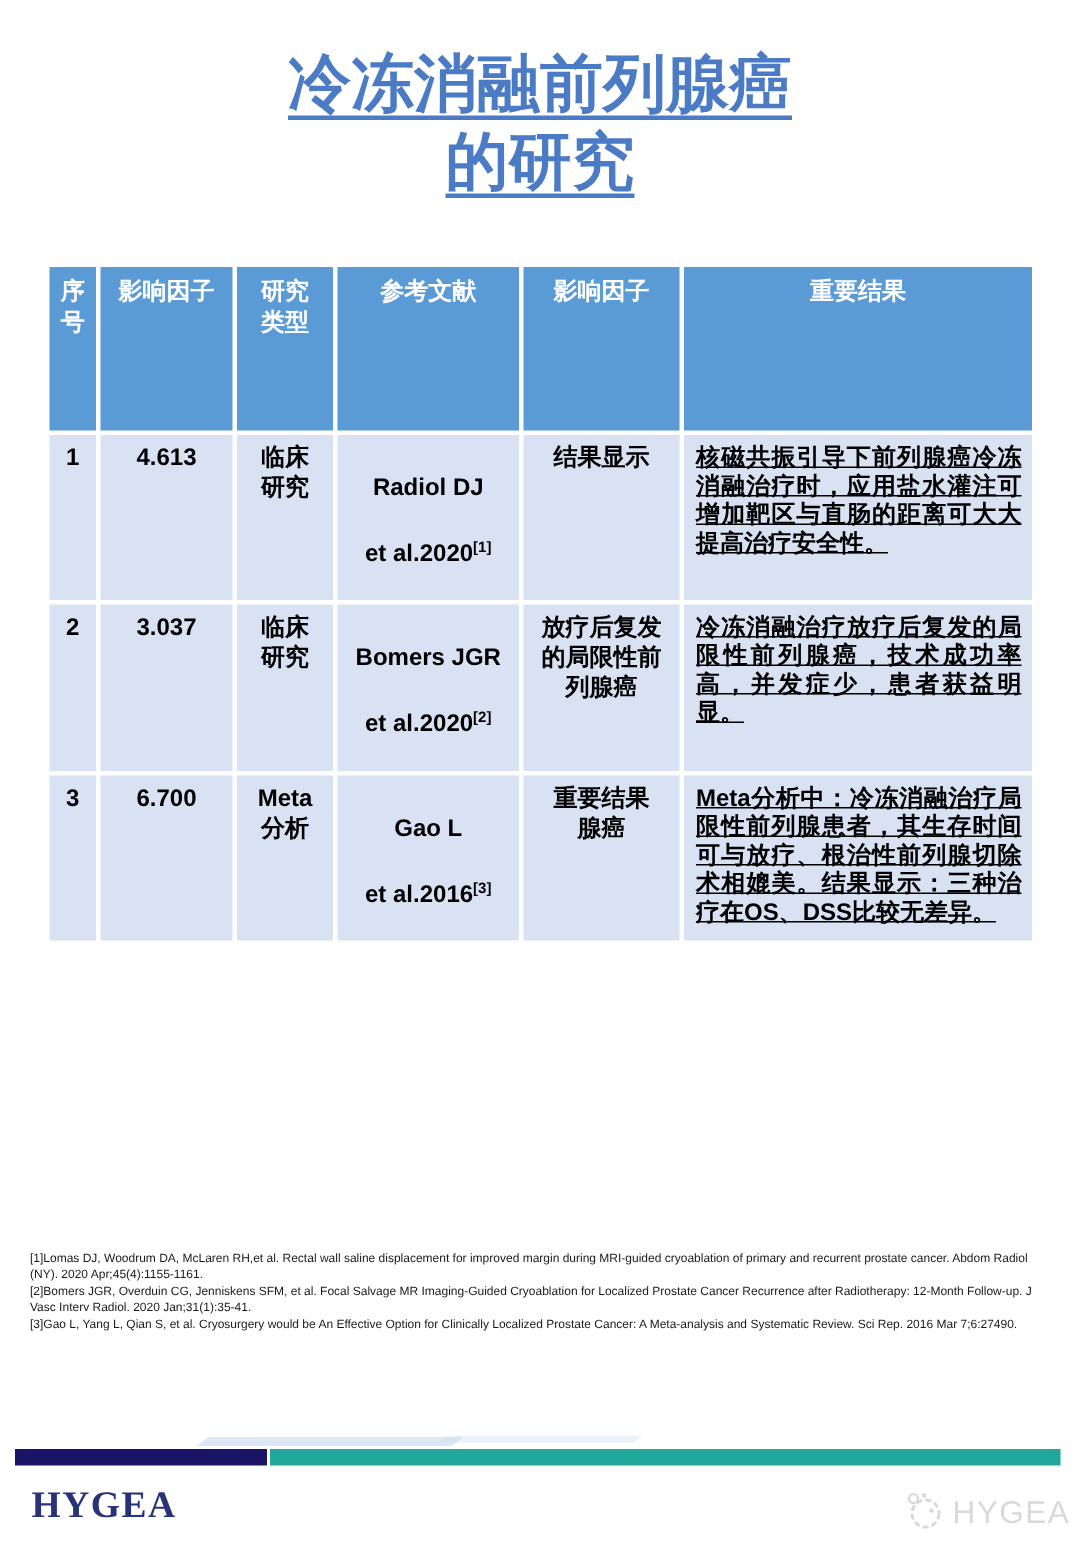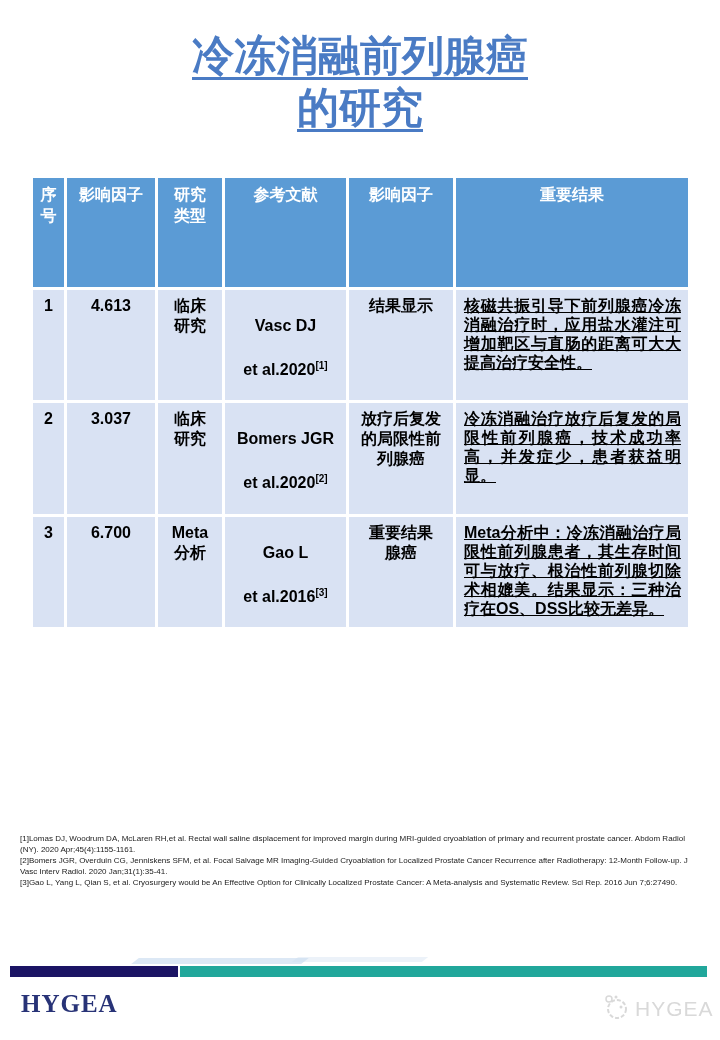--- a/index.html
+++ b/index.html
@@ -130,21 +130,21 @@
       <th>影响因子</th>
       <th>重要结果</th>
     </tr>
 
     <tr class="h-r1">
       <td>1</td>
       <td>4.613</td>
       <td>临床
 研究</td>
       <td>
-        <div>Vasc DJ</div>
+        <div>Radiol DJ</div>
         <div><span>et al.2020</span><span class="ref-sup">[1]</span></div>
       </td>
       <td>结果显示</td>
       <td class="result">核磁共振引导下前列腺癌冷冻消融治疗时，应用盐水灌注可增加靶区与直肠的距离可大大提高治疗安全性。</td>
     </tr>
 
     <tr class="h-r2">
       <td>2</td>
       <td>3.037</td>
       <td>临床
@@ -171,21 +171,21 @@
       <td>重要结果
 腺癌</td>
       <td class="result">Meta分析中：冷冻消融治疗局限性前列腺患者，其生存时间可与放疗、根治性前列腺切除术相媲美。结果显示：三种治疗在OS、DSS比较无差异。</td>
     </tr>
   </tbody>
     </table>
 
   <div class="footnotes">
     <p>[1]Lomas DJ, Woodrum DA, McLaren RH,et al. Rectal wall saline displacement for improved margin during MRI-guided cryoablation of primary and recurrent prostate cancer. Abdom Radiol (NY). 2020 Apr;45(4):1155-1161.</p>
     <p>[2]Bomers JGR, Overduin CG, Jenniskens SFM, et al. Focal Salvage MR Imaging-Guided Cryoablation for Localized Prostate Cancer Recurrence after Radiotherapy: 12-Month Follow-up. J Vasc Interv Radiol. 2020 Jan;31(1):35-41.</p>
-    <p>[3]Gao L, Yang L, Qian S, et al. Cryosurgery would be An Effective Option for Clinically Localized Prostate Cancer: A Meta-analysis and Systematic Review. Sci Rep. 2016 Jun 7;6:27490.</p>
+    <p>[3]Gao L, Yang L, Qian S, et al. Cryosurgery would be An Effective Option for Clinically Localized Prostate Cancer: A Meta-analysis and Systematic Review. Sci Rep. 2016 Mar 7;6:27490.</p>
   </div>
 
   <div class="wisp1"></div>
   <div class="wisp2"></div>
   <div class="bar-navy"></div>
   <div class="bar-teal"></div>
 
   <div class="logo">HYGEA</div>
 
   <div class="watermark">

